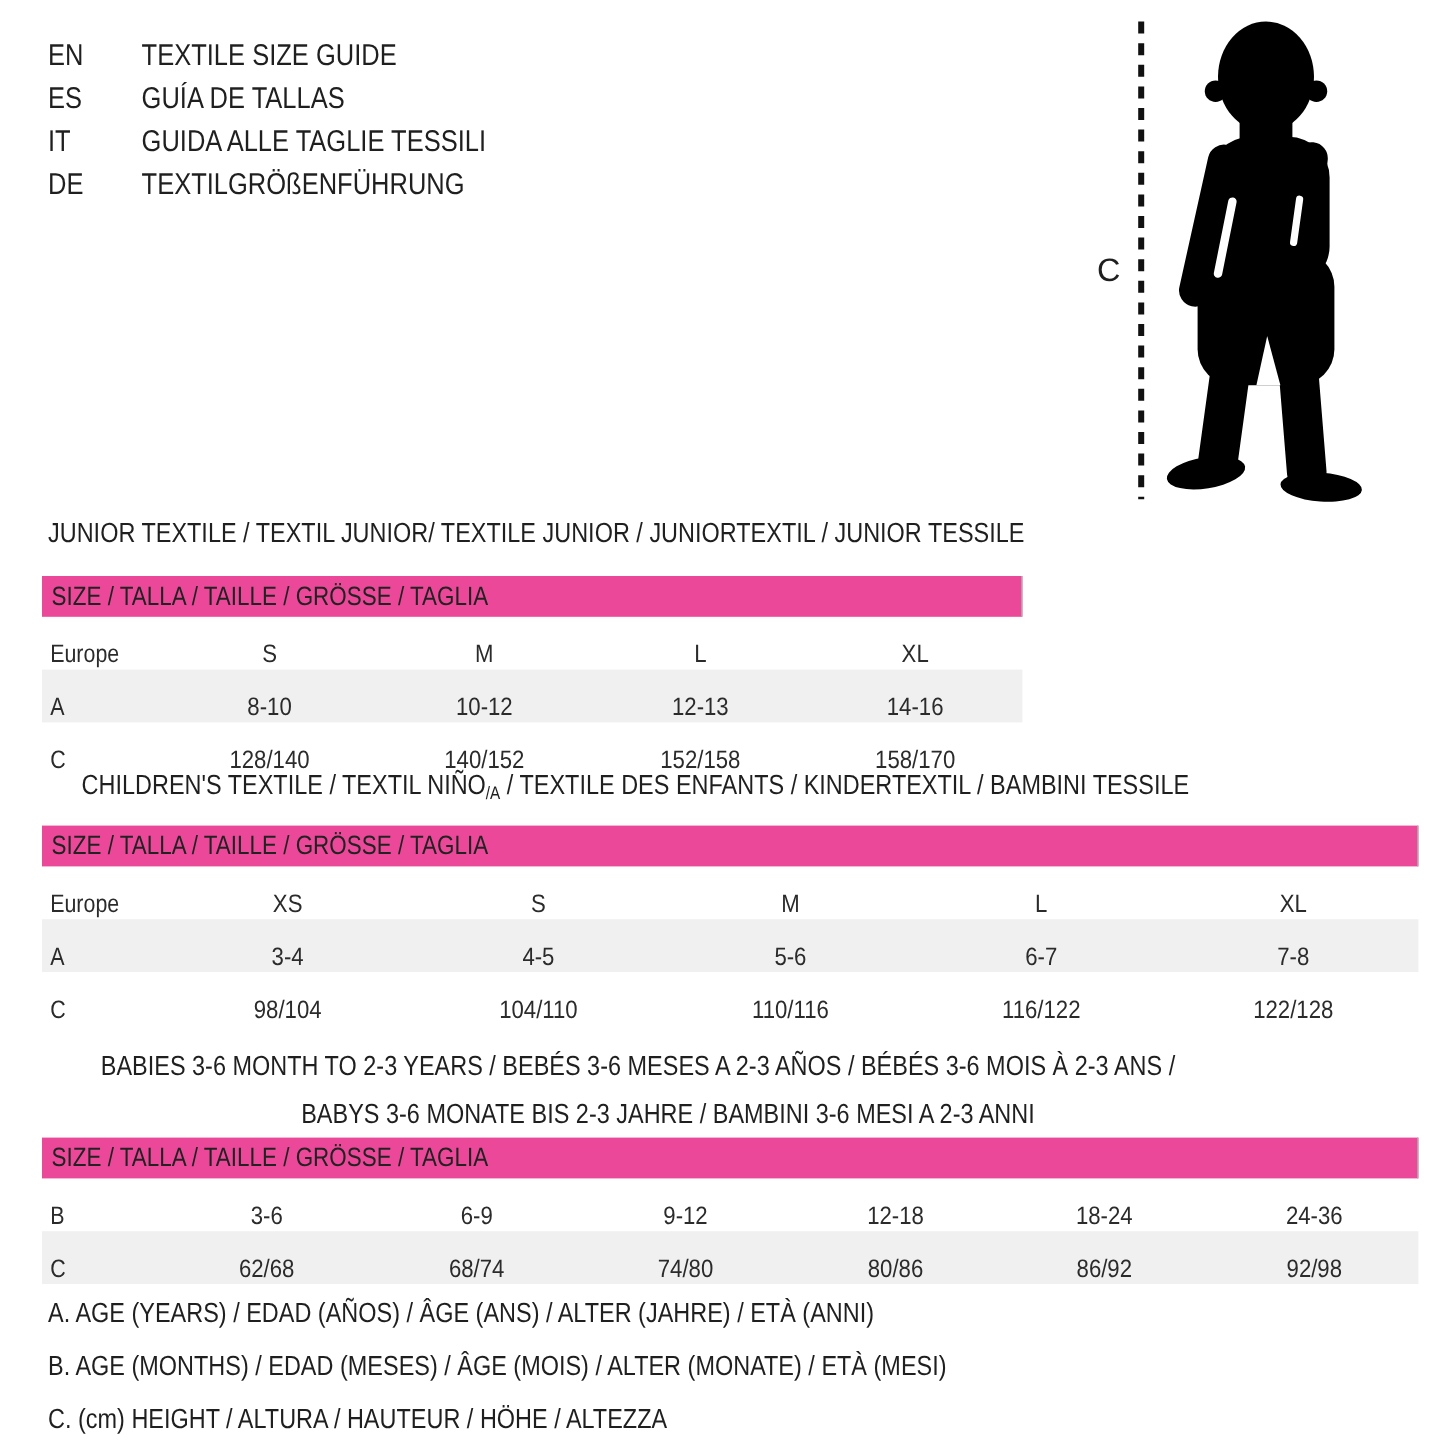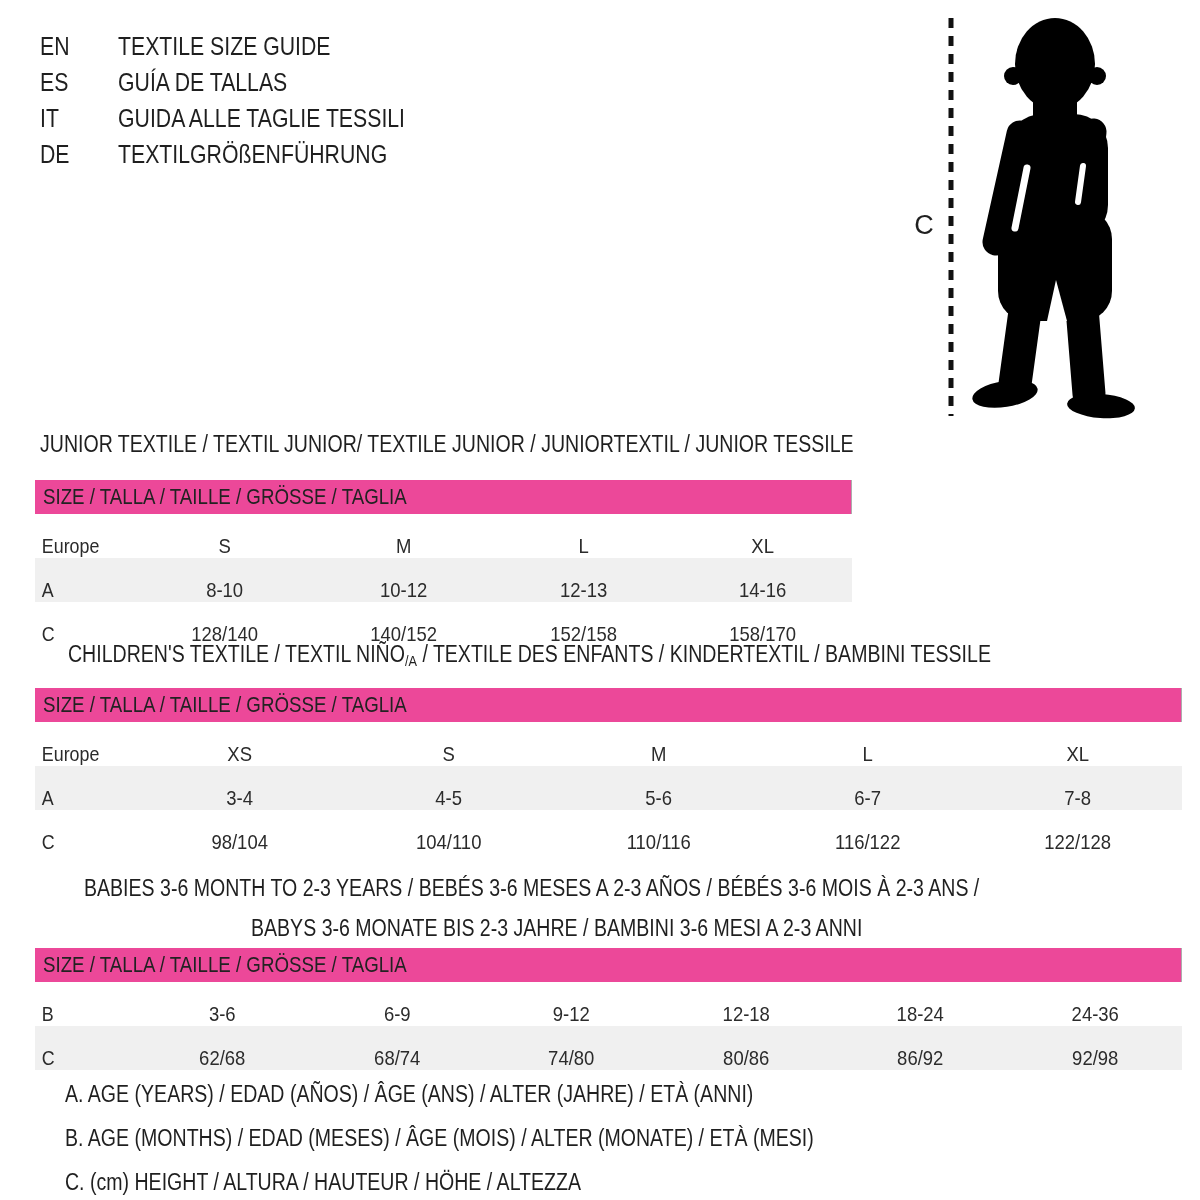--- a/index.html
+++ b/index.html
@@ -130,21 +130,20 @@
   
   .footnotes {
     position: absolute;
     left: 40px;
     top: 1072px;
   }
   .footnote {
     font-size: 23px;
     line-height: 44px;
     white-space: nowrap;
-    margin-left: 25px;
   }
 </style>
 </head>
 <body>
 
 <div class="page">
 
   <div class="lang-block">
     <div class="lang-row">
       <span class="lang-code cond">EN</span>

